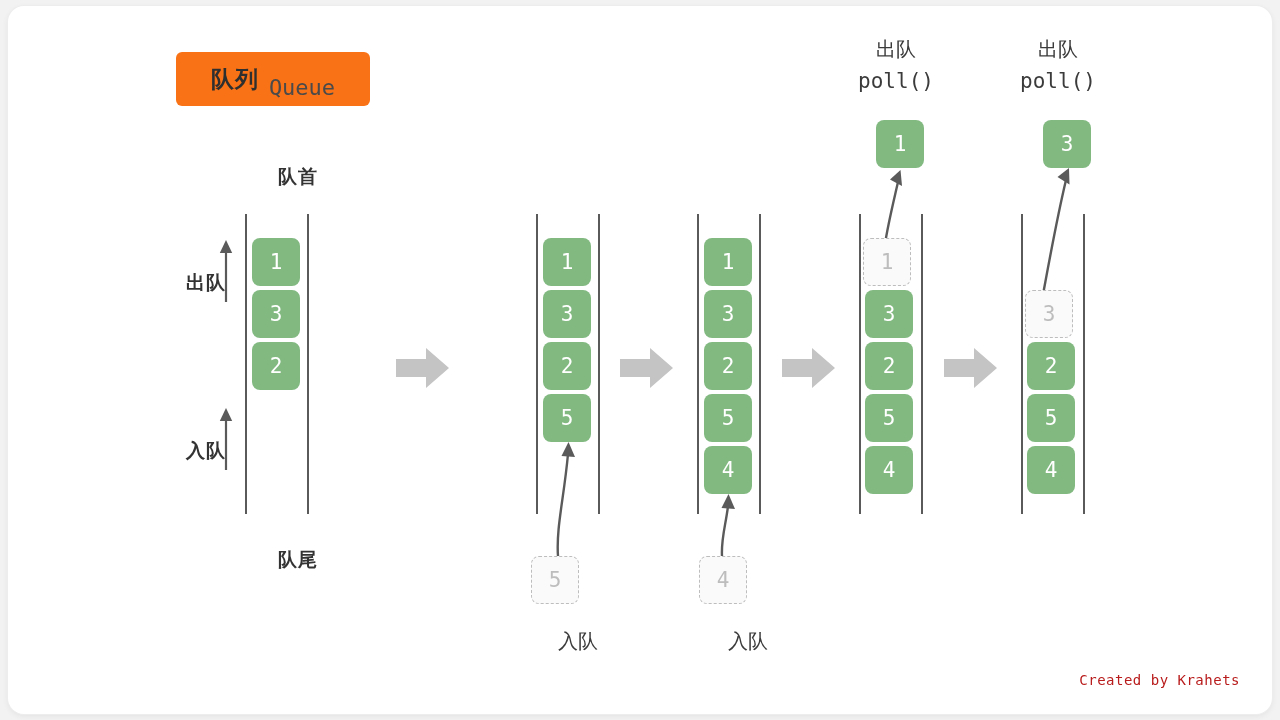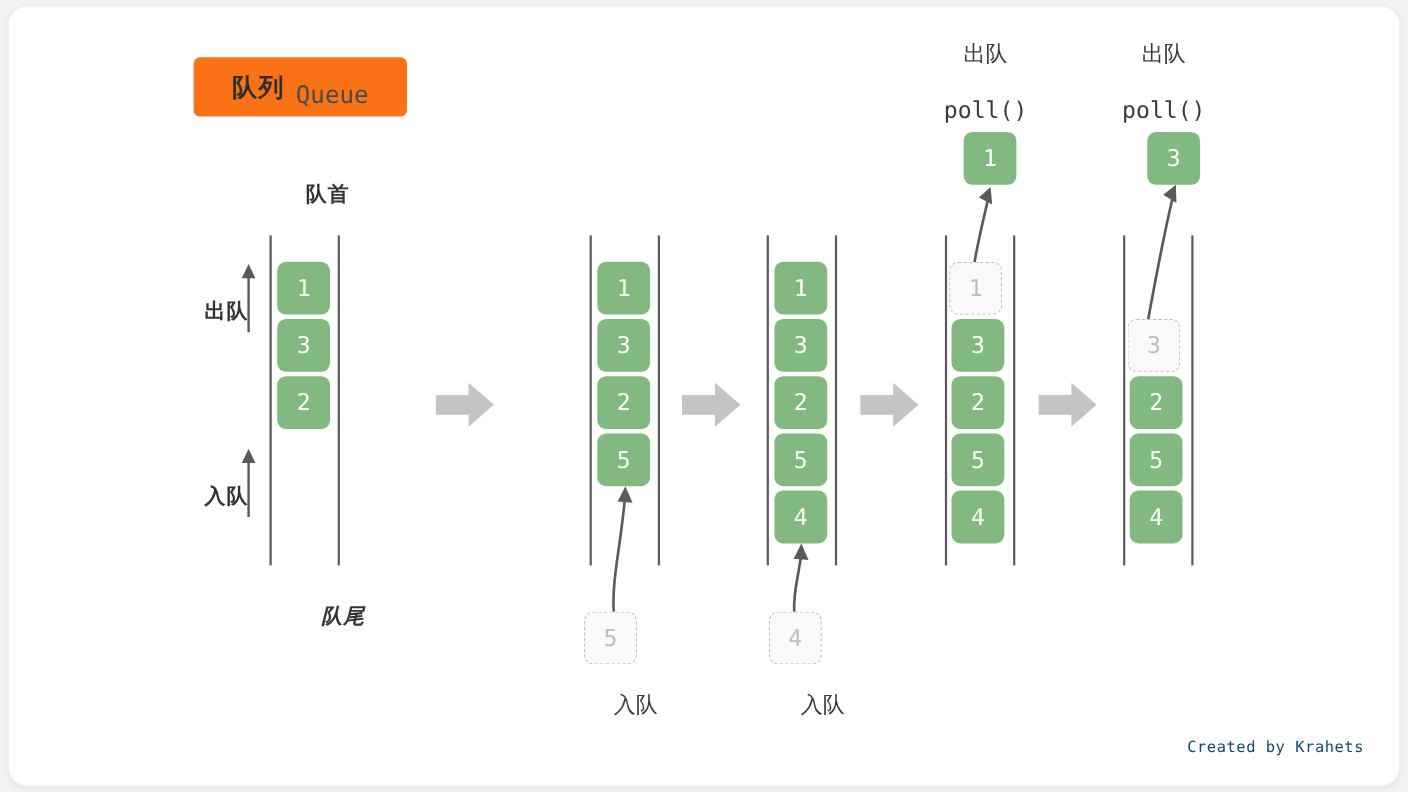--- a/index.html
+++ b/index.html
@@ -72,21 +72,20 @@
   .op-cn {
     display: block;
     font-size: 20px;
     color: #3b3b3b;
   }
   .op-code {
     display: block;
     font-family: "DejaVu Sans Mono", "Liberation Mono", monospace;
     font-size: 21px;
     color: #3b3b3b;
-    margin-top: 19px;
   }
   .op-code .arg { color: #5a9e5c; font-weight: bold; }
 
   
   .col { position: absolute; }
   .rail {
     position: absolute;
     width: 1.6px;
     background: #5a5a5a;
   }
@@ -121,37 +120,37 @@
   
   .motion { position: absolute; overflow: visible; }
 
   
   .credit {
     position: absolute;
     right: 32px;
     bottom: 26px;
     font-family: "DejaVu Sans Mono", "Liberation Mono", monospace;
     font-size: 14px;
-    color: #0c4a6e;
+    color: #b91c1c;
     letter-spacing: 0.5px;
   }
 </style>
 </head>
 <body>
 
 <div id="canvas">
   <div class="card">
 
     <div class="title-badge">
       <span class="title-cn">队列</span>
       <span class="title-en">Queue</span>
     </div>
 
     <div class="lbl-bold" style="left:238px; top:158px;">队首</div>
-    <div class="lbl-bold" style="left:252px; top:541px;font-style:italic;">队尾</div>
+    <div class="lbl-bold" style="left:238px; top:541px;">队尾</div>
 
     <div class="lbl-bold" style="left:146px; top:264px;">出队</div>
     <svg class="tick-arrow" style="left:206px; top:232px;" width="24" height="66" viewBox="0 0 24 66">
       <line x1="12" y1="64" x2="12" y2="12" stroke="#5a5a5a" stroke-width="2.2"></line>
       <path d="M12 2 L18.2 15 L5.8 15 Z" fill="#5a5a5a"></path>
     </svg>
 
     <div class="lbl-bold" style="left:146px; top:432px;">入队</div>
     <svg class="tick-arrow" style="left:206px; top:400px;" width="24" height="66" viewBox="0 0 24 66">
       <line x1="12" y1="64" x2="12" y2="12" stroke="#5a5a5a" stroke-width="2.2"></line>

